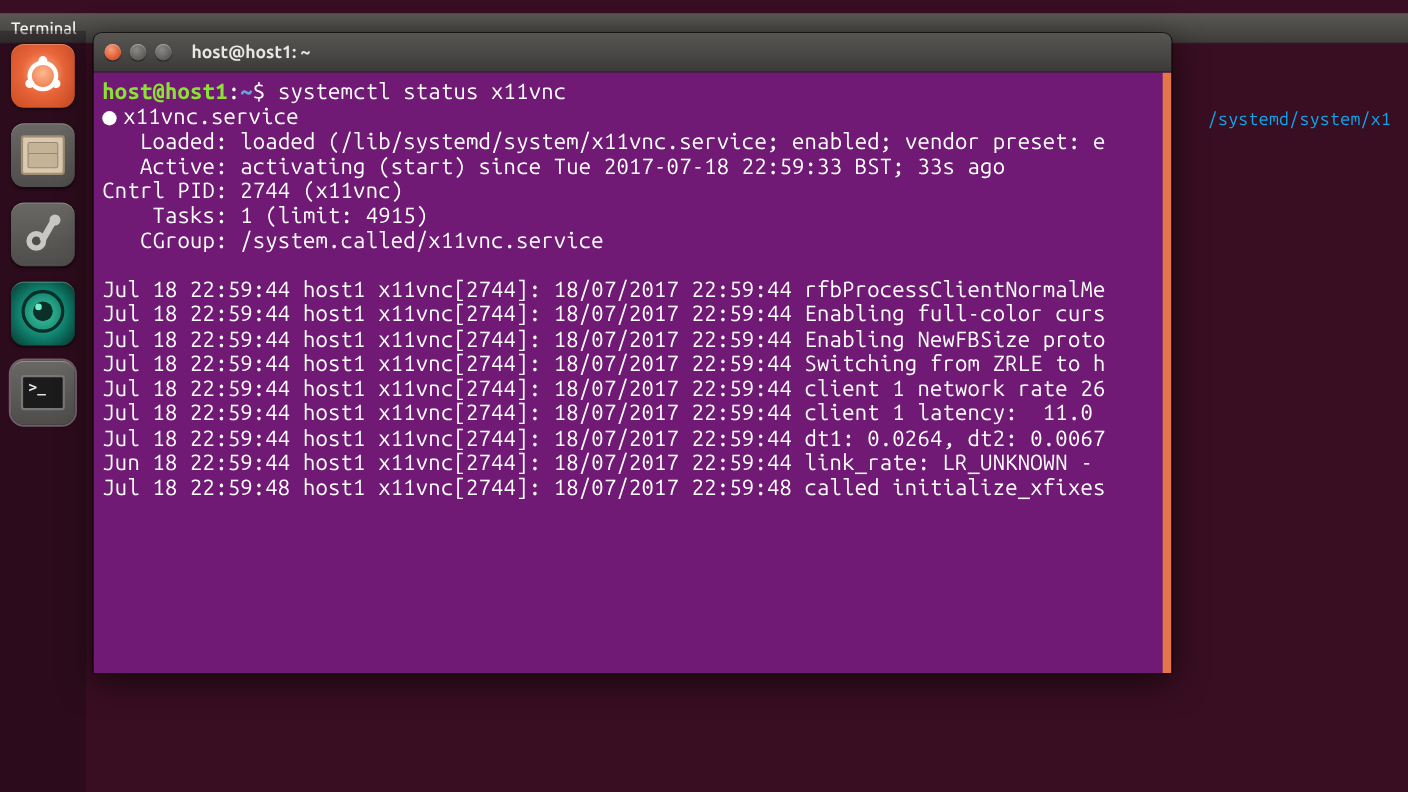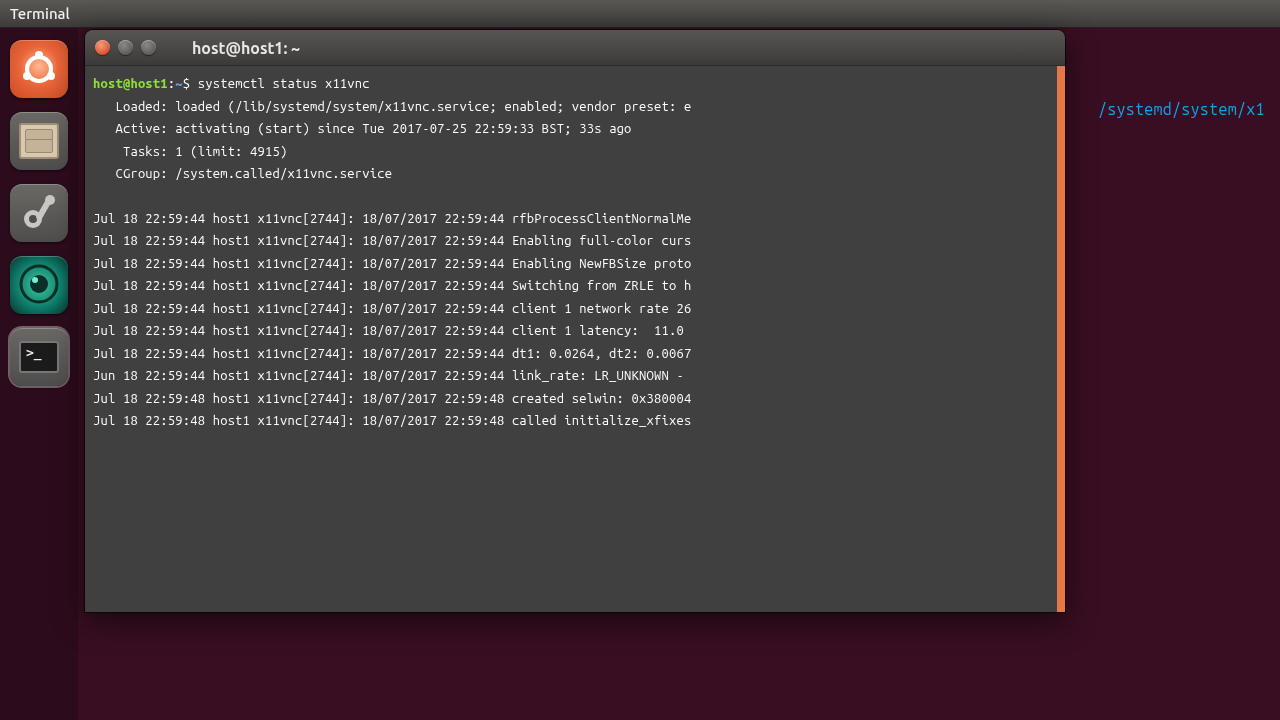--- a/index.html
+++ b/index.html
@@ -6,21 +6,21 @@
   html, body { width: 1280px; height: 720px; overflow: hidden; }
   body {
     font-family: "Ubuntu", "DejaVu Sans", sans-serif;
     background: #390e22;
     position: relative;
   }
 
   
   .menubar {
     position: absolute;
-    top: 0; left: 0; right: 0;
+    top: 12px; left: 0; right: 0;
     height: 28px;
     background: linear-gradient(#5a5855,#4a4845 60%,#3d3b39);
     color: #f5f4f2;
     display: flex;
     align-items: center;
     padding-left: 10px;
     font-size: 15px;
     font-weight: 500;
     border-bottom: 1px solid #222;
     z-index: 2;
@@ -135,33 +135,33 @@
   }
   .win-btn {
     width: 15px; height: 15px;
     border-radius: 50%;
     display:inline-block;
     box-shadow: inset 0 1px 1px rgba(255,255,255,0.4), 0 1px 1px rgba(0,0,0,0.5);
   }
   .btn-close { background: radial-gradient(circle at 40% 35%, #f89b7b, #d9532b 70%); }
   .btn-min, .btn-max { background: radial-gradient(circle at 40% 35%, #8b8986, #5e5c5a 70%); }
   .title-text {
-    margin-left: 28px;
+    margin-left: 10px;
     color: #e9e7e4;
     font-size: 16px;
     font-weight: 600;
   }
 
   .term-body {
-    background: #404040;
+    background: #701a75;
     height: calc(100% - 36px);
     position: relative;
     padding: 6px 8px 6px 8px;
     font-family: "Ubuntu Mono","DejaVu Sans Mono",monospace;
-    font-size: 13px;
+    font-size: 20px;
     line-height: 22.5px;
     color: #ffffff;
     overflow: hidden;
     letter-spacing: 0.2px;
   }
   .term-body .scrollbar {
     position:absolute;
     top:0; right:0;
     width:8px; height:100%;
     background:#e4764a;
@@ -230,38 +230,39 @@
     <span class="win-btn btn-close"></span>
     <span class="win-btn btn-min"></span>
     <span class="win-btn btn-max"></span>
     <span class="title-text">host@host1: ~</span>
   </div>
   <div class="term-body">
     <div class="scrollbar"></div>
 
     <div class="line"><span class="prompt-user">host@host1</span><span class="prompt-colon">:</span><span class="prompt-path">~</span><span class="prompt-colon">$</span> <span>systemctl status x11vnc</span></div>
 
+    <div class="line"><span class="bullet"></span><span>x11vnc.service</span></div>
 
     <div class="line"><span>   </span><span>Loaded:</span> <span>loaded (/lib/systemd/system/x11vnc.service; enabled; vendor preset: e</span></div>
 
-    <div class="line"><span>   </span><span>Active:</span> <span>activating (start) since Tue 2017-07-25 22:59:33 BST; 33s ago</span></div>
-
+    <div class="line"><span>   </span><span>Active:</span> <span>activating (start) since Tue 2017-07-18 22:59:33 BST; 33s ago</span></div>
+
+    <div class="line">Cntrl PID: 2744 (x11vnc)</div>
     <div class="line">    Tasks: 1 (limit: 4915)</div>
     <div class="line">   CGroup: /system.called/x11vnc.service</div>
 
     <div class="gap"></div>
 
     <div class="line">Jul 18 22:59:44 host1 x11vnc[2744]: 18/07/2017 22:59:44 rfbProcessClientNormalMe</div>
     <div class="line">Jul 18 22:59:44 host1 x11vnc[2744]: 18/07/2017 22:59:44 Enabling full-color curs</div>
     <div class="line">Jul 18 22:59:44 host1 x11vnc[2744]: 18/07/2017 22:59:44 Enabling NewFBSize proto</div>
     <div class="line">Jul 18 22:59:44 host1 x11vnc[2744]: 18/07/2017 22:59:44 Switching from ZRLE to h</div>
     <div class="line">Jul 18 22:59:44 host1 x11vnc[2744]: 18/07/2017 22:59:44 client 1 network rate 26</div>
     <div class="line">Jul 18 22:59:44 host1 x11vnc[2744]: 18/07/2017 22:59:44 client 1 latency:  11.0 </div>
     <div class="line">Jul 18 22:59:44 host1 x11vnc[2744]: 18/07/2017 22:59:44 dt1: 0.0264, dt2: 0.0067</div>
     <div class="line">Jun 18 22:59:44 host1 x11vnc[2744]: 18/07/2017 22:59:44 link_rate: LR_UNKNOWN - </div>
-    <div class="line">Jul 18 22:59:48 host1 x11vnc[2744]: 18/07/2017 22:59:48 created selwin: 0x380004</div>
     <div class="line">Jul 18 22:59:48 host1 x11vnc[2744]: 18/07/2017 22:59:48 called initialize_xfixes</div>
 
     <div class="gap"></div>
 
 
   </div>
 </div>
 
 </body></html>

